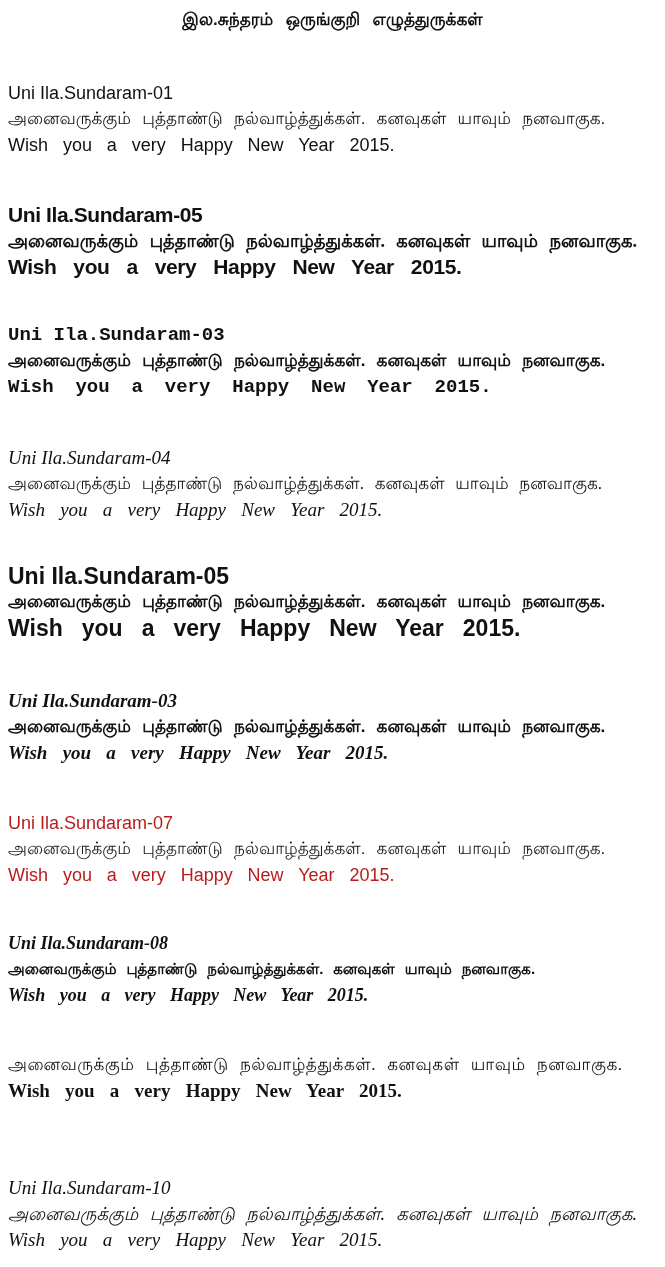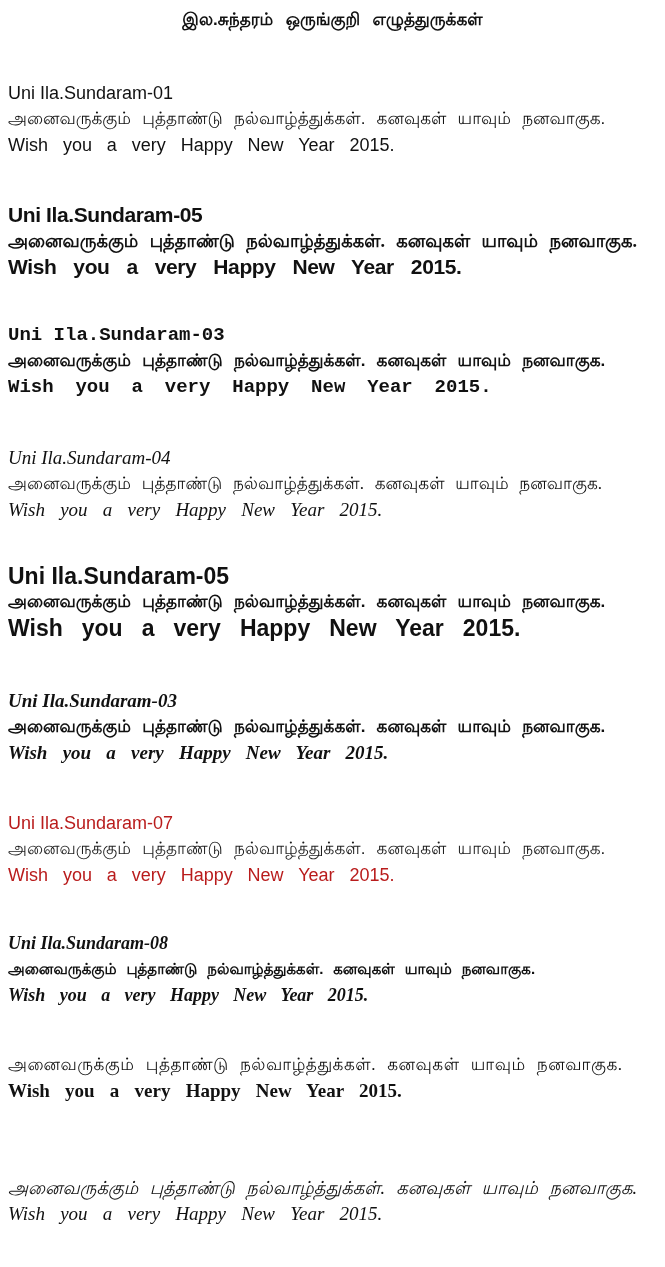--- a/index.html
+++ b/index.html
@@ -140,15 +140,16 @@
   <div class="tamil">அனைவருக்கும் புத்தாண்டு நல்வாழ்த்துக்கள். கனவுகள் யாவும் நனவாகுக.</div>
   <div class="english">Wish you a very Happy New Year 2015.</div>
 </div>
 
 <div class="sample s9">
   <div class="tamil">அனைவருக்கும் புத்தாண்டு நல்வாழ்த்துக்கள். கனவுகள் யாவும் நனவாகுக.</div>
   <div class="english">Wish you a very Happy New Year 2015.</div>
 </div>
 
 <div class="sample s10">
+  <div class="label">Uni Ila.Sundaram-10</div>
   <div class="tamil">அனைவருக்கும் புத்தாண்டு நல்வாழ்த்துக்கள். கனவுகள் யாவும் நனவாகுக.</div>
   <div class="english">Wish you a very Happy New Year 2015.</div>
 </div>
 
 </body></html>

